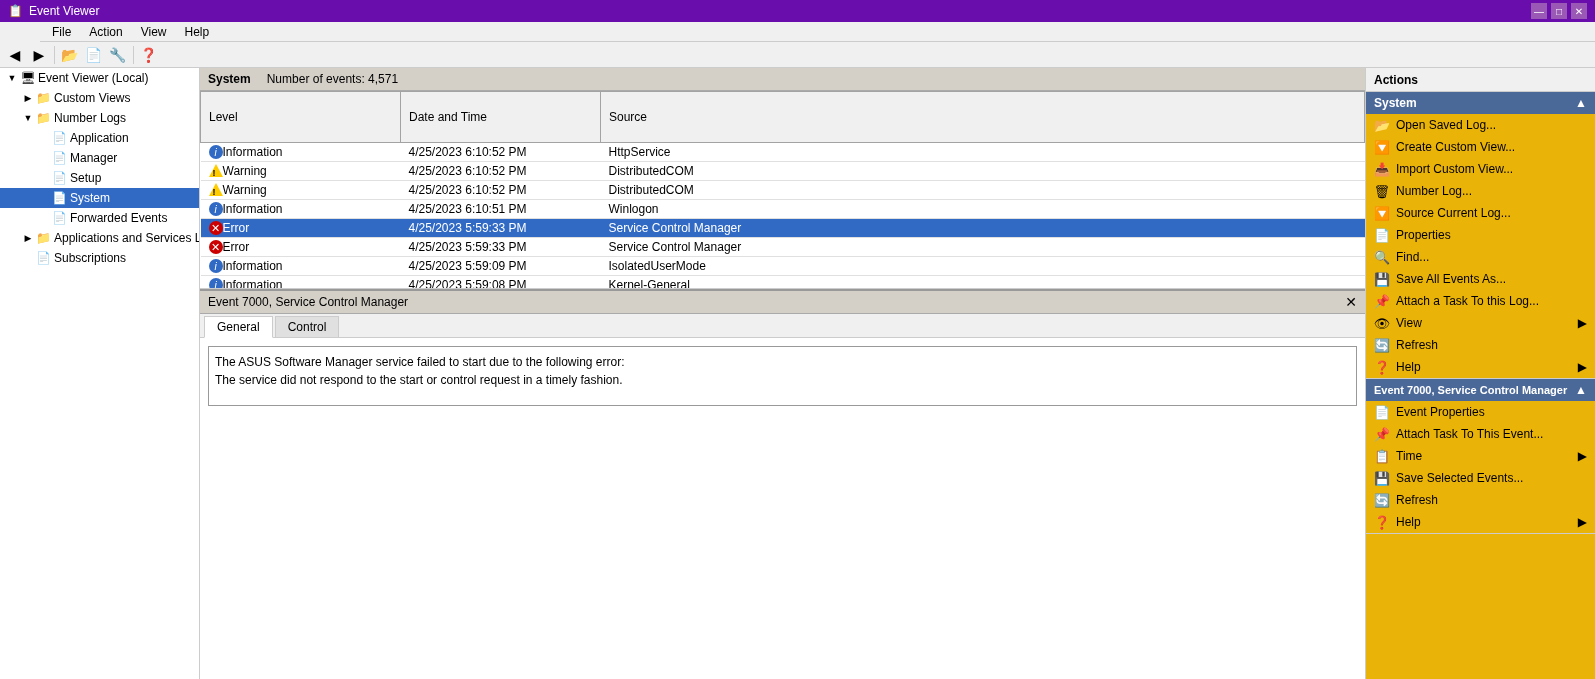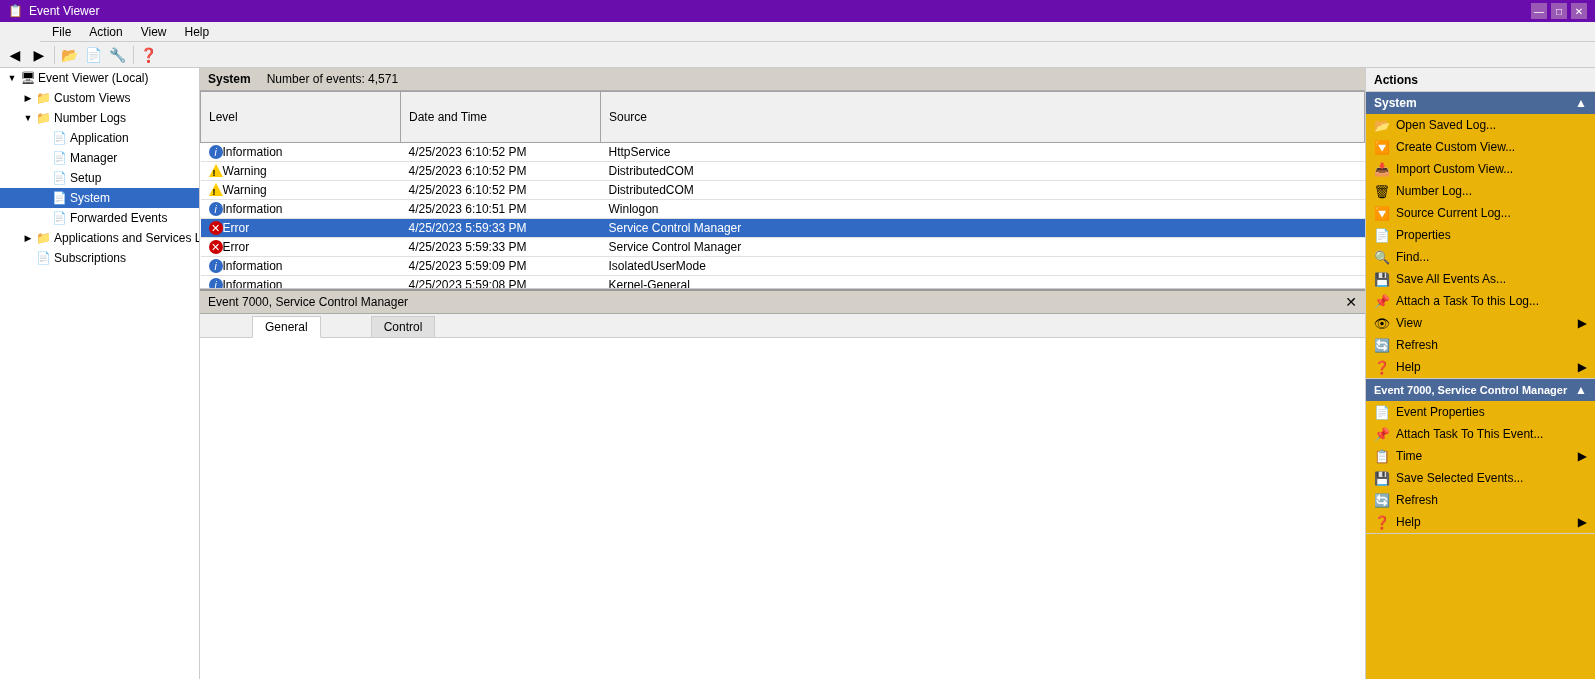--- a/index.html
+++ b/index.html
@@ -150,21 +150,20 @@
       padding: 2px 4px 0;
       gap: 2px;
     }
     .detail-tab {
       padding: 3px 12px;
       cursor: pointer;
       border: 1px solid #ccc;
       border-bottom: none;
       background: #e0e0e0;
       font-size: 12px;
-      margin-left: 48px;
     }
     .detail-tab.active { background: white; border-bottom: 1px solid white; margin-bottom: -1px; }
     .detail-content {
       flex: 1;
       padding: 8px;
       overflow-y: auto;
       background: white;
     }
     .detail-text-box {
       border: 1px solid #999;
@@ -422,20 +421,24 @@
 
     <div class="detail-panel">
       <div class="detail-header">
         <span>Event 7000, Service Control Manager</span>
         <button class="detail-close">✕</button>
       </div>
       <div class="detail-tabs">
         <div class="detail-tab active">General</div>
         <div class="detail-tab">Control</div>
       </div>
+      <div class="detail-content">
+        <div class="detail-text-box" id="detail-text-content" style="white-space: pre-line;">The ASUS Software Manager service failed to start due to the following error:
+The service did not respond to the start or control request in a timely fashion.</div>
+      </div>
     </div>
   </div>
 
   <div class="actions-panel">
     <div style="padding: 4px 8px; font-weight: bold; font-size: 13px; border-bottom: 1px solid #ccc; background: #f0f0f0;">
       <span>Actions</span>
     </div>
 
     <div class="actions-section">
       <div class="actions-section-header dark">

